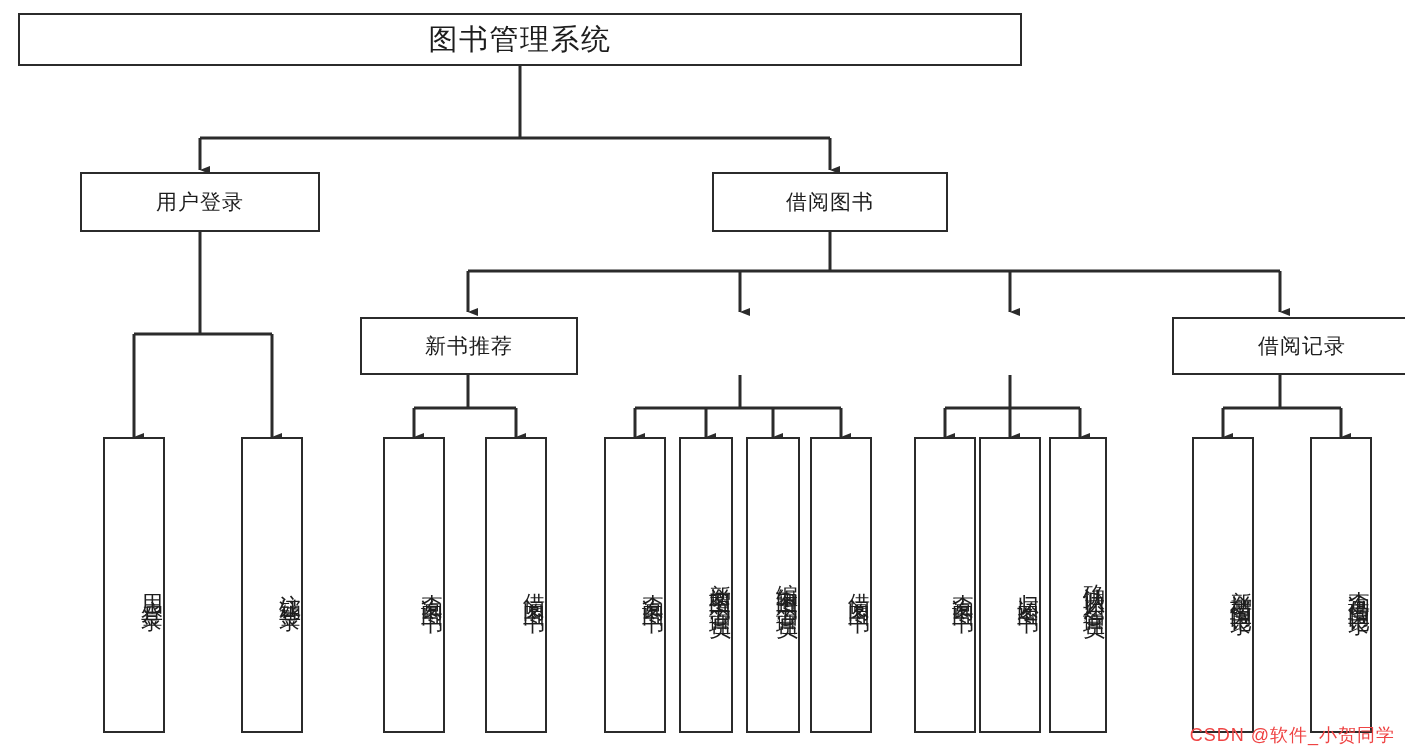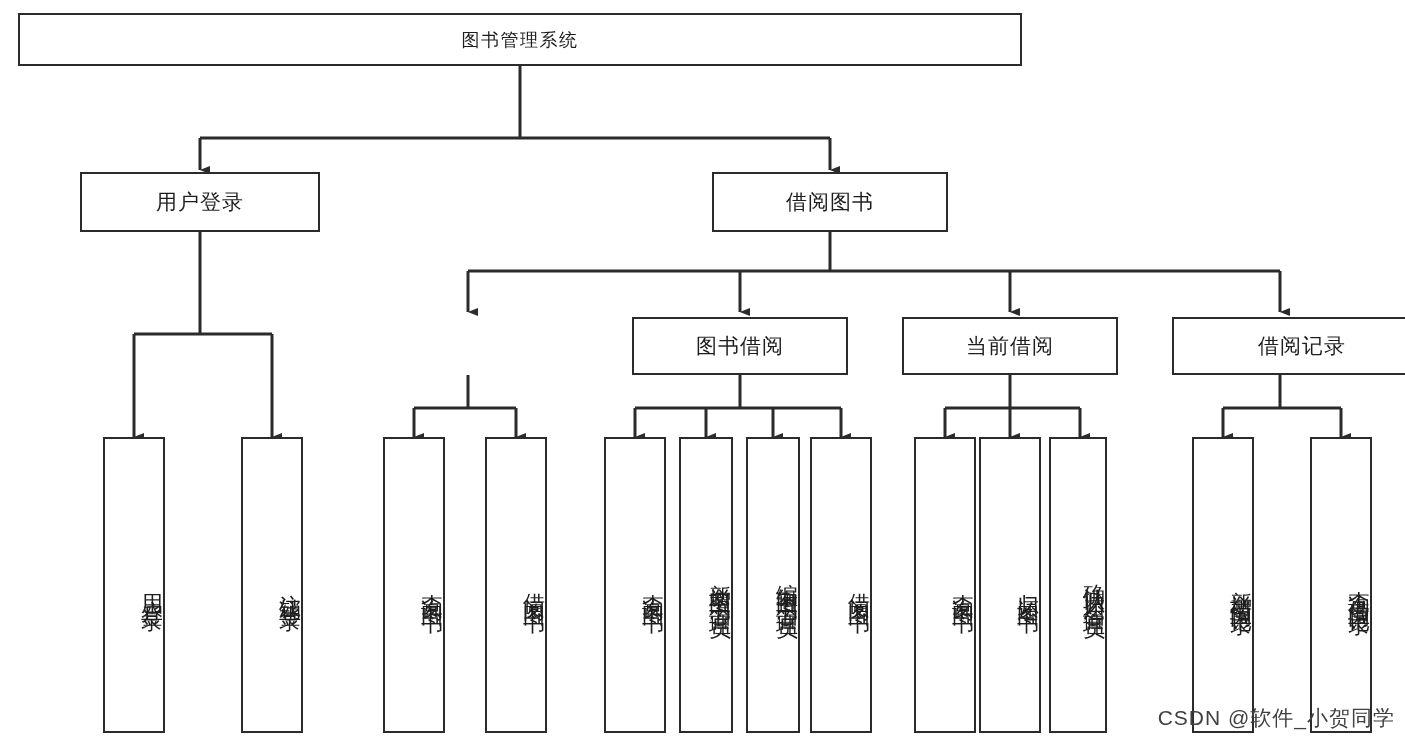--- a/index.html
+++ b/index.html
@@ -10,38 +10,38 @@
     position:absolute;
     box-sizing:border-box;
     border:2.5px solid #2b2b2b;
     background:#ffffff;
     display:flex;
     align-items:center;
     justify-content:center;
     color:#1d1d1d;
   }
   .node.horiz{font-size:21px;letter-spacing:1px;}
-  .node.root{font-size:18px;letter-spacing:1.5px;}
+  .node.root{font-size:29px;letter-spacing:1.5px;}
   .leaf{
     writing-mode:vertical-rl;
     text-orientation:upright;
     font-size:22px;
     letter-spacing:6px;
     line-height:1;
     padding-top:6px;
     align-items:flex-start;
     justify-content:center;
   }
   .leaf.tall{letter-spacing:5px;}
   #watermark{
     position:absolute;
     right:10px;
-    bottom:15px;
-    font-size:21px;
-    color:#404040;
+    bottom:0;
+    font-size:18px;
+    color:#ef4444;
     letter-spacing:1px;
     white-space:nowrap;
     pointer-events:none;
   }
 </style>
 </head>
 <body>
 
 <div id="stage">
 
@@ -96,22 +96,21 @@
       <path d="M1341,408 L1341,437" marker-end="url(#ah)"></path>
 
     </g>
   </svg>
 
   <div class="node root horiz" style="left:18px;top:13px;width:1004px;height:53px;">图书管理系统</div>
 
   <div class="node horiz" style="left:80px;top:172px;width:240px;height:60px;">用户登录</div>
   <div class="node horiz" style="left:712px;top:172px;width:236px;height:60px;">借阅图书</div>
 
-  <div class="node horiz" style="left:632px;top:317px;width:216px;height:58px;">图书借阅</div>
-  <div class="node horiz" style="left:902px;top:317px;width:216px;height:58px;">当前借阅</div>
+  <div class="node horiz" style="left:360px;top:317px;width:218px;height:58px;">新书推荐</div>
   <div class="node horiz" style="left:1172px;top:317px;width:260px;height:58px;">借阅记录</div>
 
   <div class="node leaf" style="left:103px;top:437px;width:62px;height:296px;">用户登录</div>
   <div class="node leaf" style="left:241px;top:437px;width:62px;height:296px;">注销登录</div>
 
   <div class="node leaf" style="left:383px;top:437px;width:62px;height:296px;">查询图书</div>
   <div class="node leaf" style="left:485px;top:437px;width:62px;height:296px;">借阅图书</div>
 
   <div class="node leaf" style="left:604px;top:437px;width:62px;height:296px;">查询图书</div>
   <div class="node leaf tall" style="left:679px;top:437px;width:54px;height:296px;">新增图书（管理员）</div>

